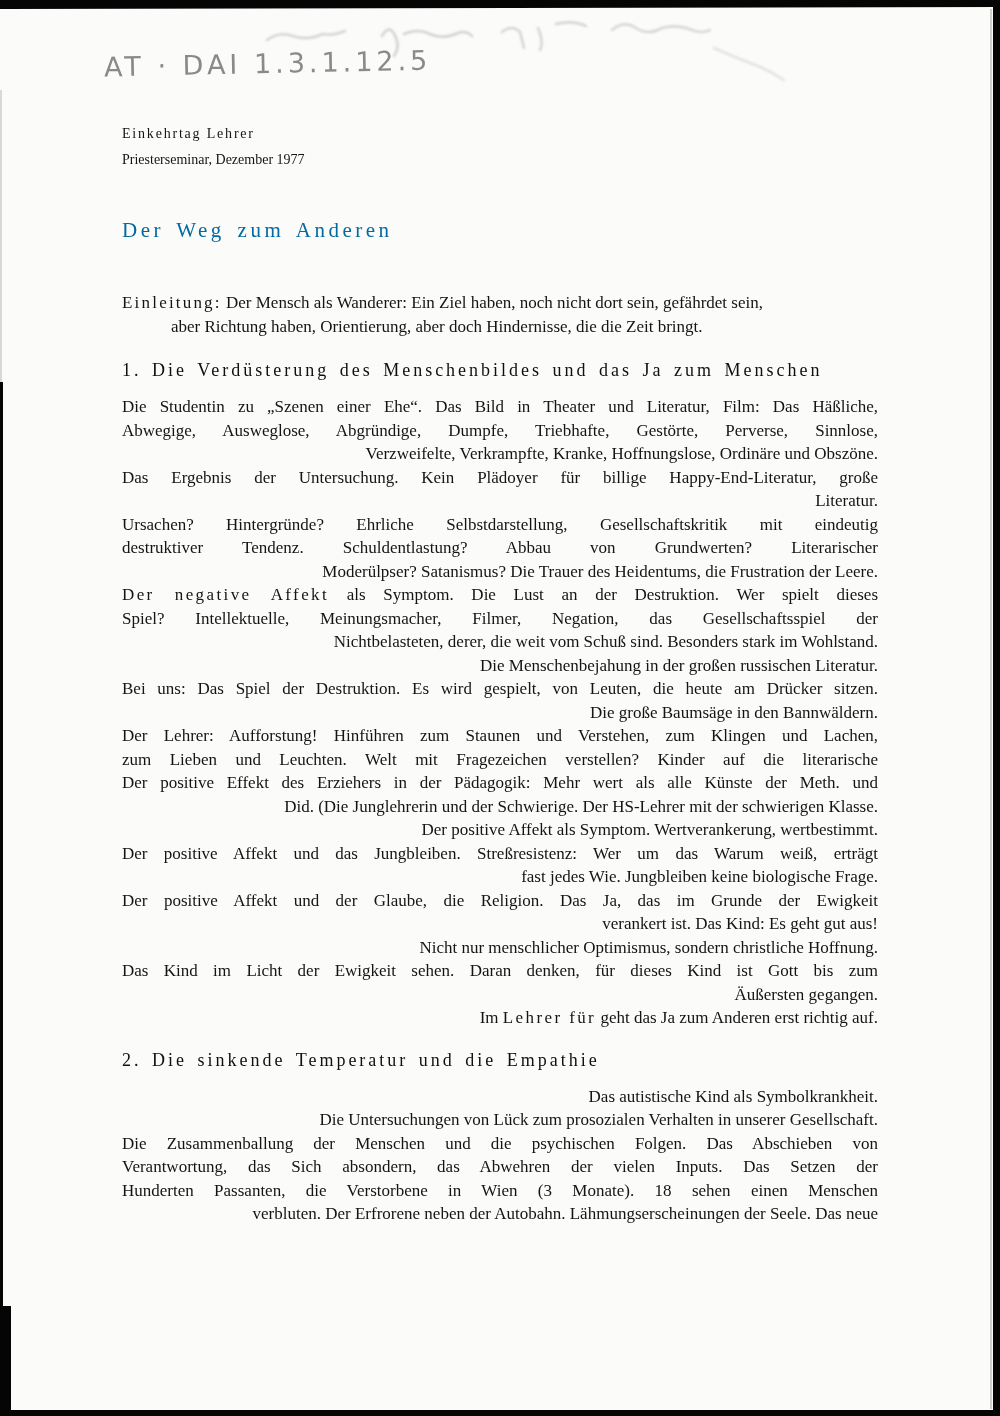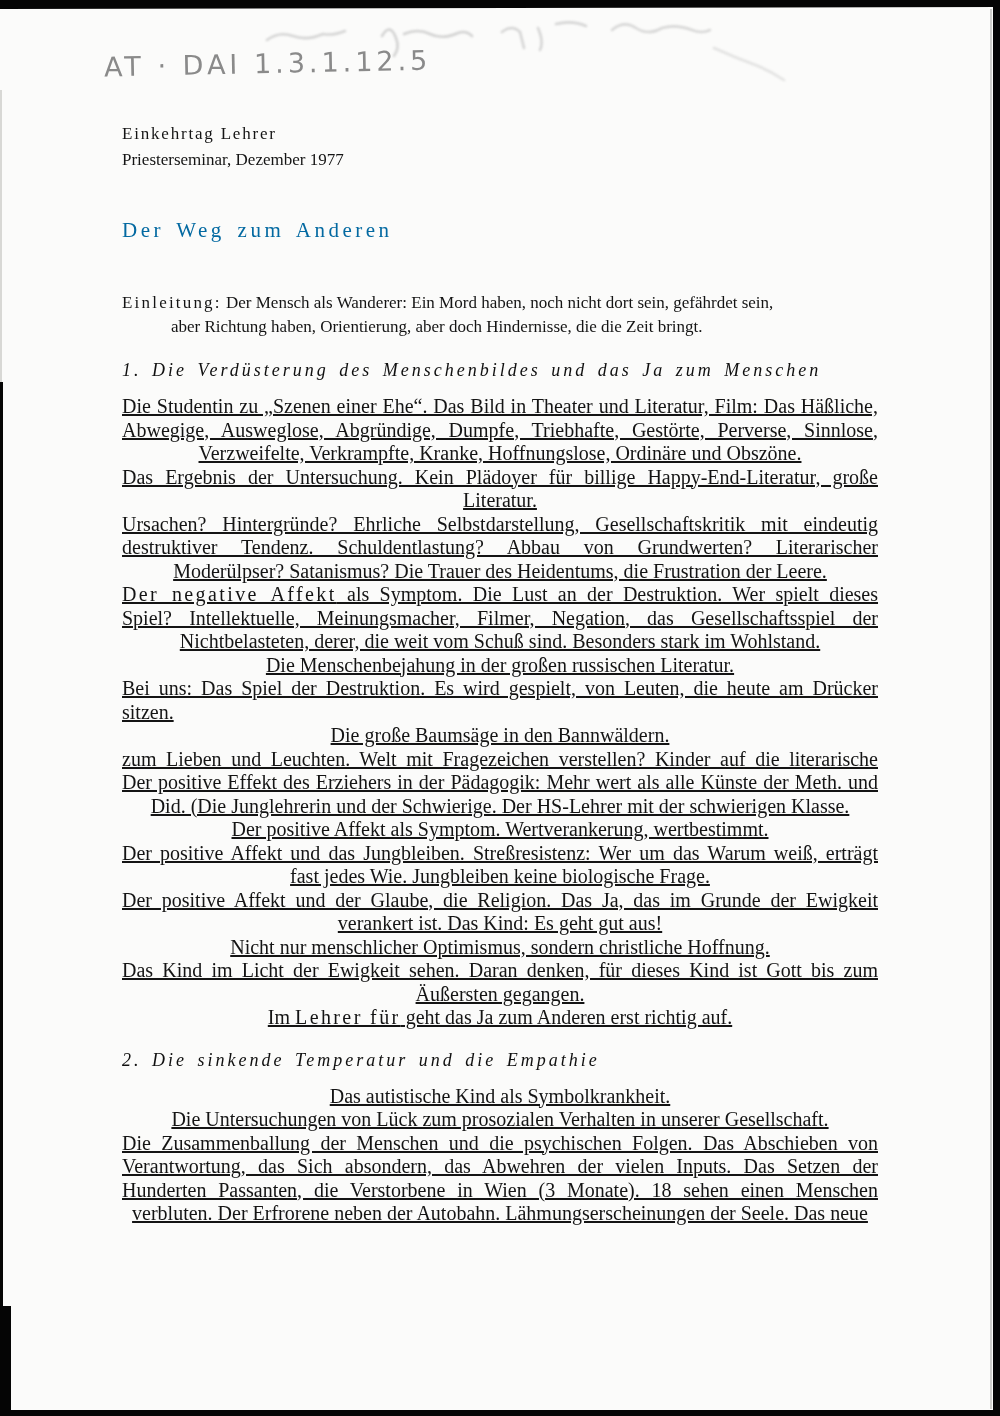--- a/index.html
+++ b/index.html
@@ -24,36 +24,36 @@
   .annotation{
     position:absolute;left:104px;top:48px;z-index:3;
     font-family:"DejaVu Sans",sans-serif;
     font-size:27px;color:#8a8a8a;letter-spacing:4px;
     transform:rotate(-1.2deg);font-weight:400;
   }
   .page{
     position:relative;z-index:1;
     padding:121px 122px 0 122px;
   }
-  .doc-header{font-size:17px;line-height:26px;}
+  .doc-header{font-size:14px;line-height:26px;}
   .doc-header .l1{letter-spacing:1.8px;}
   .doc-title{
     margin-top:44px;font-size:21px;line-height:26px;letter-spacing:3.5px;
     word-spacing:4px;color:#0369a1;
   }
   .intro{margin-top:48px;font-size:17px;line-height:24px;}
   .intro .ls-label{letter-spacing:2.2px;}
   .intro-l2{margin-left:49px;}
   .section-heading{
     font-size:18px;line-height:20px;letter-spacing:3px;word-spacing:3px;
-    margin-top:20px;margin-bottom:15px;color:#101010;font-style:italic;
+    margin-top:20px;margin-bottom:15px;color:#101010;
   }
   .section-heading.first{margin-top:21px;}
-  .section-body{font-size:20px;text-decoration:underline;}
-  .line{line-height:23.5px;min-height:23.5px;text-align:center;}
+  .section-body{font-size:17px;}
+  .line{line-height:23.5px;min-height:23.5px;text-align:right;}
   .line.just{text-align:justify;text-align-last:justify;}
   .ls{letter-spacing:2.4px;}
 </style>
 </head>
 <body>
 
 <div class="edge edge-top"></div>
 <div class="edge edge-bottom"></div>
 <div class="edge edge-right"></div>
 <div class="edge edge-left"></div>
@@ -78,41 +78,42 @@
 <div class="page">
 
   <div class="doc-header">
     <div class="l1">Einkehrtag Lehrer</div>
     <div class="l2">Priesterseminar, Dezember 1977</div>
   </div>
 
   <div class="doc-title">Der Weg zum Anderen</div>
 
   <div class="intro">
-    <div><span class="ls-label">Einleitung:</span><span> Der Mensch als Wanderer: Ein Mord haben, noch nicht dort sein, gefährdet sein,</span></div>
+    <div><span class="ls-label">Einleitung:</span><span> Der Mensch als Wanderer: Ein Ziel haben, noch nicht dort sein, gefährdet sein,</span></div>
     <div class="intro-l2">aber Richtung haben, Orientierung, aber doch Hindernisse, die die Zeit bringt.</div>
   </div>
 
   <div id="sections">
       <div class="section-heading first">1. Die Verdüsterung des Menschenbildes und das Ja zum Menschen</div>
       <div class="section-body">
         <div class="line just"><span>Die Studentin zu „Szenen einer Ehe“. Das Bild in Theater und Literatur, Film: Das Häßliche,</span></div>
         <div class="line just"><span>Abwegige, Ausweglose, Abgründige, Dumpfe, Triebhafte, Gestörte, Perverse, Sinnlose,</span></div>
         <div class="line"><span>Verzweifelte, Verkrampfte, Kranke, Hoffnungslose, Ordinäre und Obszöne.</span></div>
         <div class="line just"><span>Das Ergebnis der Untersuchung. Kein Plädoyer für billige Happy-End-Literatur, große</span></div>
         <div class="line"><span>Literatur.</span></div>
         <div class="line just"><span>Ursachen? Hintergründe? Ehrliche Selbstdarstellung, Gesellschaftskritik mit eindeutig</span></div>
         <div class="line just"><span>destruktiver Tendenz. Schuldentlastung? Abbau von Grundwerten? Literarischer</span></div>
         <div class="line"><span>Moderülpser? Satanismus? Die Trauer des Heidentums, die Frustration der Leere.</span></div>
         <div class="line just"><span class="ls">Der negative Affekt</span><span> als Symptom. Die Lust an der Destruktion. Wer spielt dieses</span></div>
         <div class="line just"><span>Spiel? Intellektuelle, Meinungsmacher, Filmer, Negation, das Gesellschaftsspiel der</span></div>
         <div class="line"><span>Nichtbelasteten, derer, die weit vom Schuß sind. Besonders stark im Wohlstand.</span></div>
         <div class="line"><span>Die Menschenbejahung in der großen russischen Literatur.</span></div>
         <div class="line just"><span>Bei uns: Das Spiel der Destruktion. Es wird gespielt, von Leuten, die heute am Drücker sitzen.</span></div>
         <div class="line"><span>Die große Baumsäge in den Bannwäldern.</span></div>
+        <div class="line just"><span>Der Lehrer: Aufforstung! Hinführen zum Staunen und Verstehen, zum Klingen und Lachen,</span></div>
         <div class="line just"><span>zum Lieben und Leuchten. Welt mit Fragezeichen verstellen? Kinder auf die literarische</span></div>
         <div class="line just"><span>Der positive Effekt des Erziehers in der Pädagogik: Mehr wert als alle Künste der Meth. und</span></div>
         <div class="line"><span>Did. (Die Junglehrerin und der Schwierige. Der HS-Lehrer mit der schwierigen Klasse.</span></div>
         <div class="line"><span>Der positive Affekt als Symptom. Wertverankerung, wertbestimmt.</span></div>
         <div class="line just"><span>Der positive Affekt und das Jungbleiben. Streßresistenz: Wer um das Warum weiß, erträgt</span></div>
         <div class="line"><span>fast jedes Wie. Jungbleiben keine biologische Frage.</span></div>
         <div class="line just"><span>Der positive Affekt und der Glaube, die Religion. Das Ja, das im Grunde der Ewigkeit</span></div>
         <div class="line"><span>verankert ist. Das Kind: Es geht gut aus!</span></div>
         <div class="line"><span>Nicht nur menschlicher Optimismus, sondern christliche Hoffnung.</span></div>
         <div class="line just"><span>Das Kind im Licht der Ewigkeit sehen. Daran denken, für dieses  Kind ist Gott bis zum</span></div>

